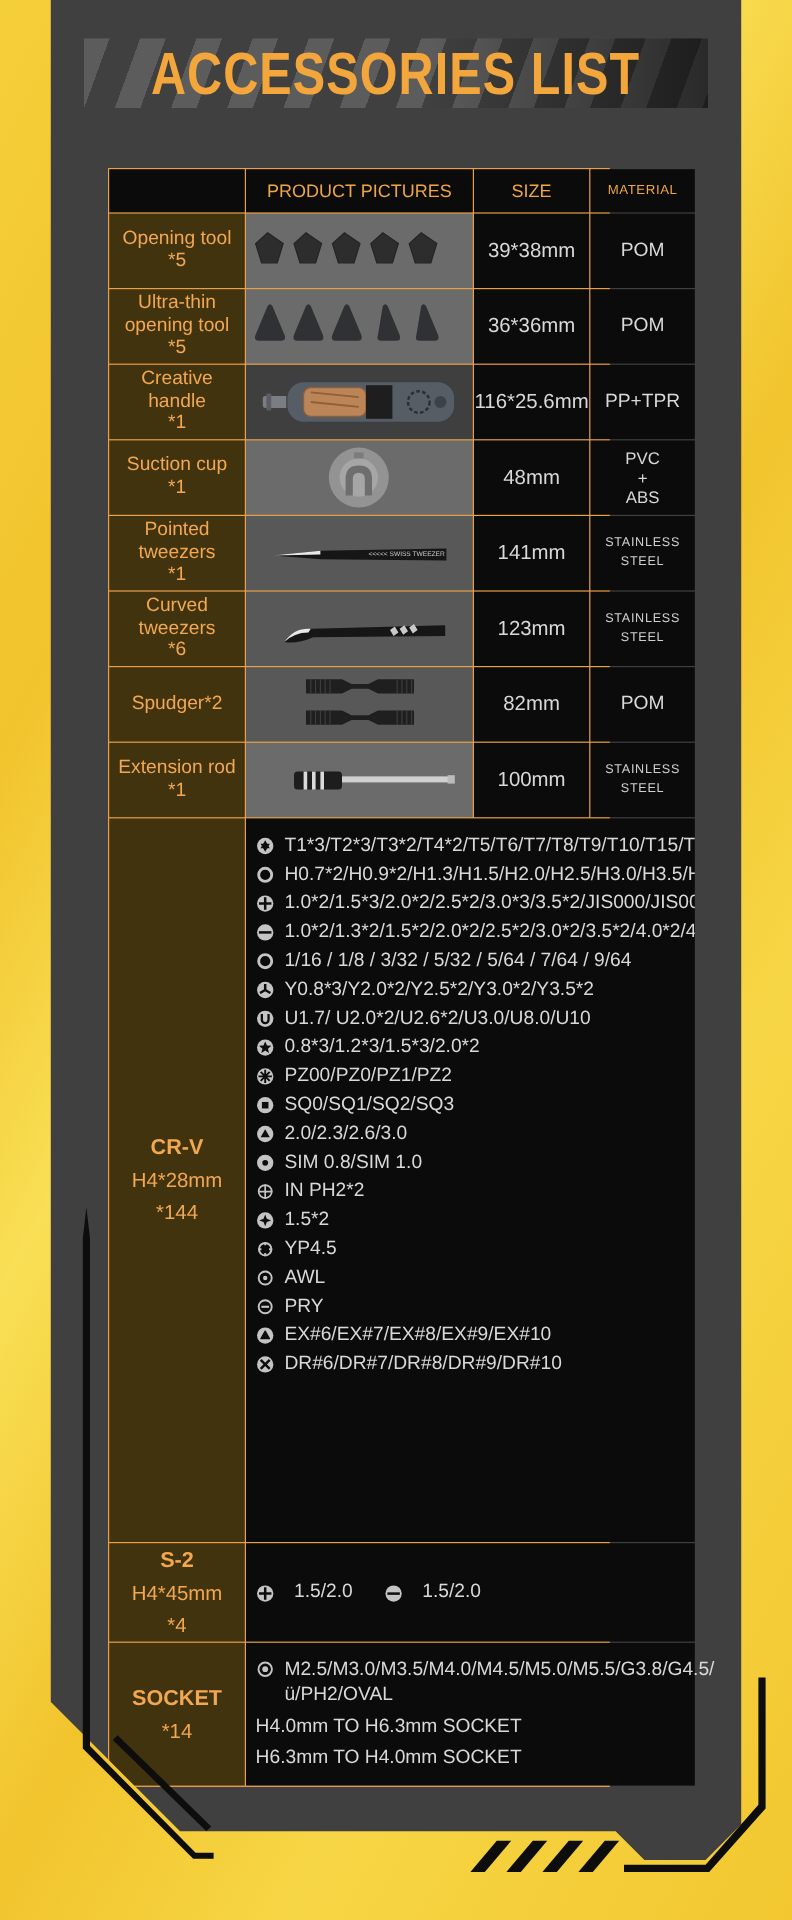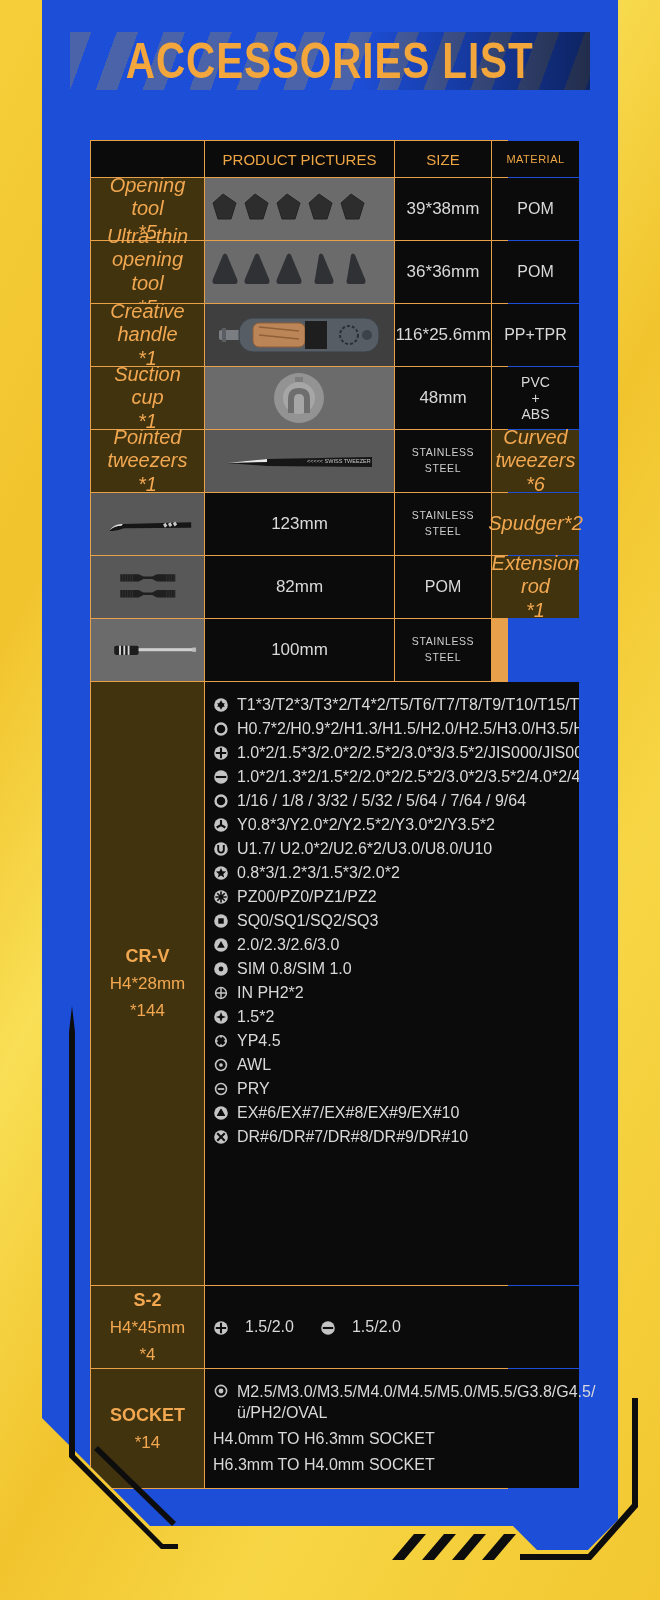--- a/index.html
+++ b/index.html
@@ -3,21 +3,21 @@
 <meta charset="utf-8">
 <style>
   html,body{margin:0;padding:0;}
   body{
     width:660px;height:1600px;position:relative;overflow:hidden;
     font-family:"Liberation Sans", sans-serif;
     background:linear-gradient(118deg,#f5cf3a 0%,#f1c32c 22%,#f9df55 38%,#f1c42d 55%,#f7d645 72%,#f2c730 100%);
   }
   
   .panel{
-    position:absolute;left:42px;top:0;width:576px;height:1560px;background:#1d4ed8;
+    position:absolute;left:42px;top:0;width:576px;height:1560px;background:#404040;
     clip-path:polygon(0 0,576px 0,576px 1520px,546px 1550px,495px 1550px,471px 1526px,108px 1526px,0 1418px);
   }
   
   .title-wrap{position:absolute;left:0;top:26px;width:576px;height:70px;}
   .title-stripes{
     position:absolute;left:28px;top:6px;width:520px;height:58px;
     background:
       linear-gradient(90deg,rgba(0,0,0,0) 55%,rgba(0,0,0,.55)),
       repeating-linear-gradient(110deg,rgba(120,120,120,.5) 0 20px,rgba(120,120,120,0) 20px 44px);
   }
@@ -30,21 +30,21 @@
   
   .tbl{
     position:absolute;left:48px;top:140px;width:418px;box-sizing:border-box;
     display:grid;grid-template-columns:113px 189px 96px 87px;gap:1px;
     background:#E8A04B;border:1px solid #E8A04B;
   }
   .c{background:#0B0B0B;display:flex;align-items:center;justify-content:center;text-align:center;box-sizing:border-box;}
   .hdr{height:36px;color:#EFA645;font-size:15px;}
   .hdr.small{font-size:11px;letter-spacing:.5px;}
   .row{height:62px;}
-  .lab{background:#42330F;color:#F2A851;font-size:20px;line-height:1.18;white-space:pre-line;padding:13px;font-style:italic;}
+  .lab{background:#42330F;color:#F2A851;font-size:16px;line-height:1.18;white-space:pre-line;padding:3px;}
   .pre{white-space:pre-line;text-align:center;}
   .size{color:#D9D9D9;font-size:17px;}
   .m-lg{color:#D9D9D9;font-size:16px;}
   .m-md{color:#D9D9D9;font-size:14px;line-height:1.15;}
   .m-sm{color:#CFCFCF;font-size:10.5px;letter-spacing:.6px;line-height:1.5;}
   .pic{background:#6B6B6B;}
   .pic-dark{background:#3F3F3F;}
   .pic-mid{background:#585858;}
   .pic svg,.pic-dark svg,.pic-mid svg{display:block;}
   
@@ -152,20 +152,21 @@
     <div class="c row lab">Pointed
 tweezers
 *1</div>
     <div class="c row pic-mid">
       <svg width="185" height="58" viewBox="0 0 185 58">
         <path d="M20 31l40-4 105-2v10l-105-1z" fill="#161616"></path>
         <path d="M20 31l40-4 0 3z" fill="#E9E9E9"></path>
         <text x="100" y="31" font-size="5.5" fill="#C9C9C9" font-family="Liberation Sans, sans-serif">&lt;&lt;&lt;&lt;&lt; SWISS TWEEZER</text>
       </svg>
     </div>
+    <div class="c row size">141mm</div>
     <div class="c row pre m-sm">STAINLESS
 STEEL</div>
 
     <div class="c row lab">Curved
 tweezers
 *6</div>
     <div class="c row pic-mid">
       <svg width="185" height="58" viewBox="0 0 185 58">
         <path d="M30 40q8-12 24-11l110-3v9l-110 1q-14 6-24 4z" fill="#161616"></path>
         <path d="M30 40q8-12 22-11l-2 3q-12 0-20 8z" fill="#E9E9E9"></path>

